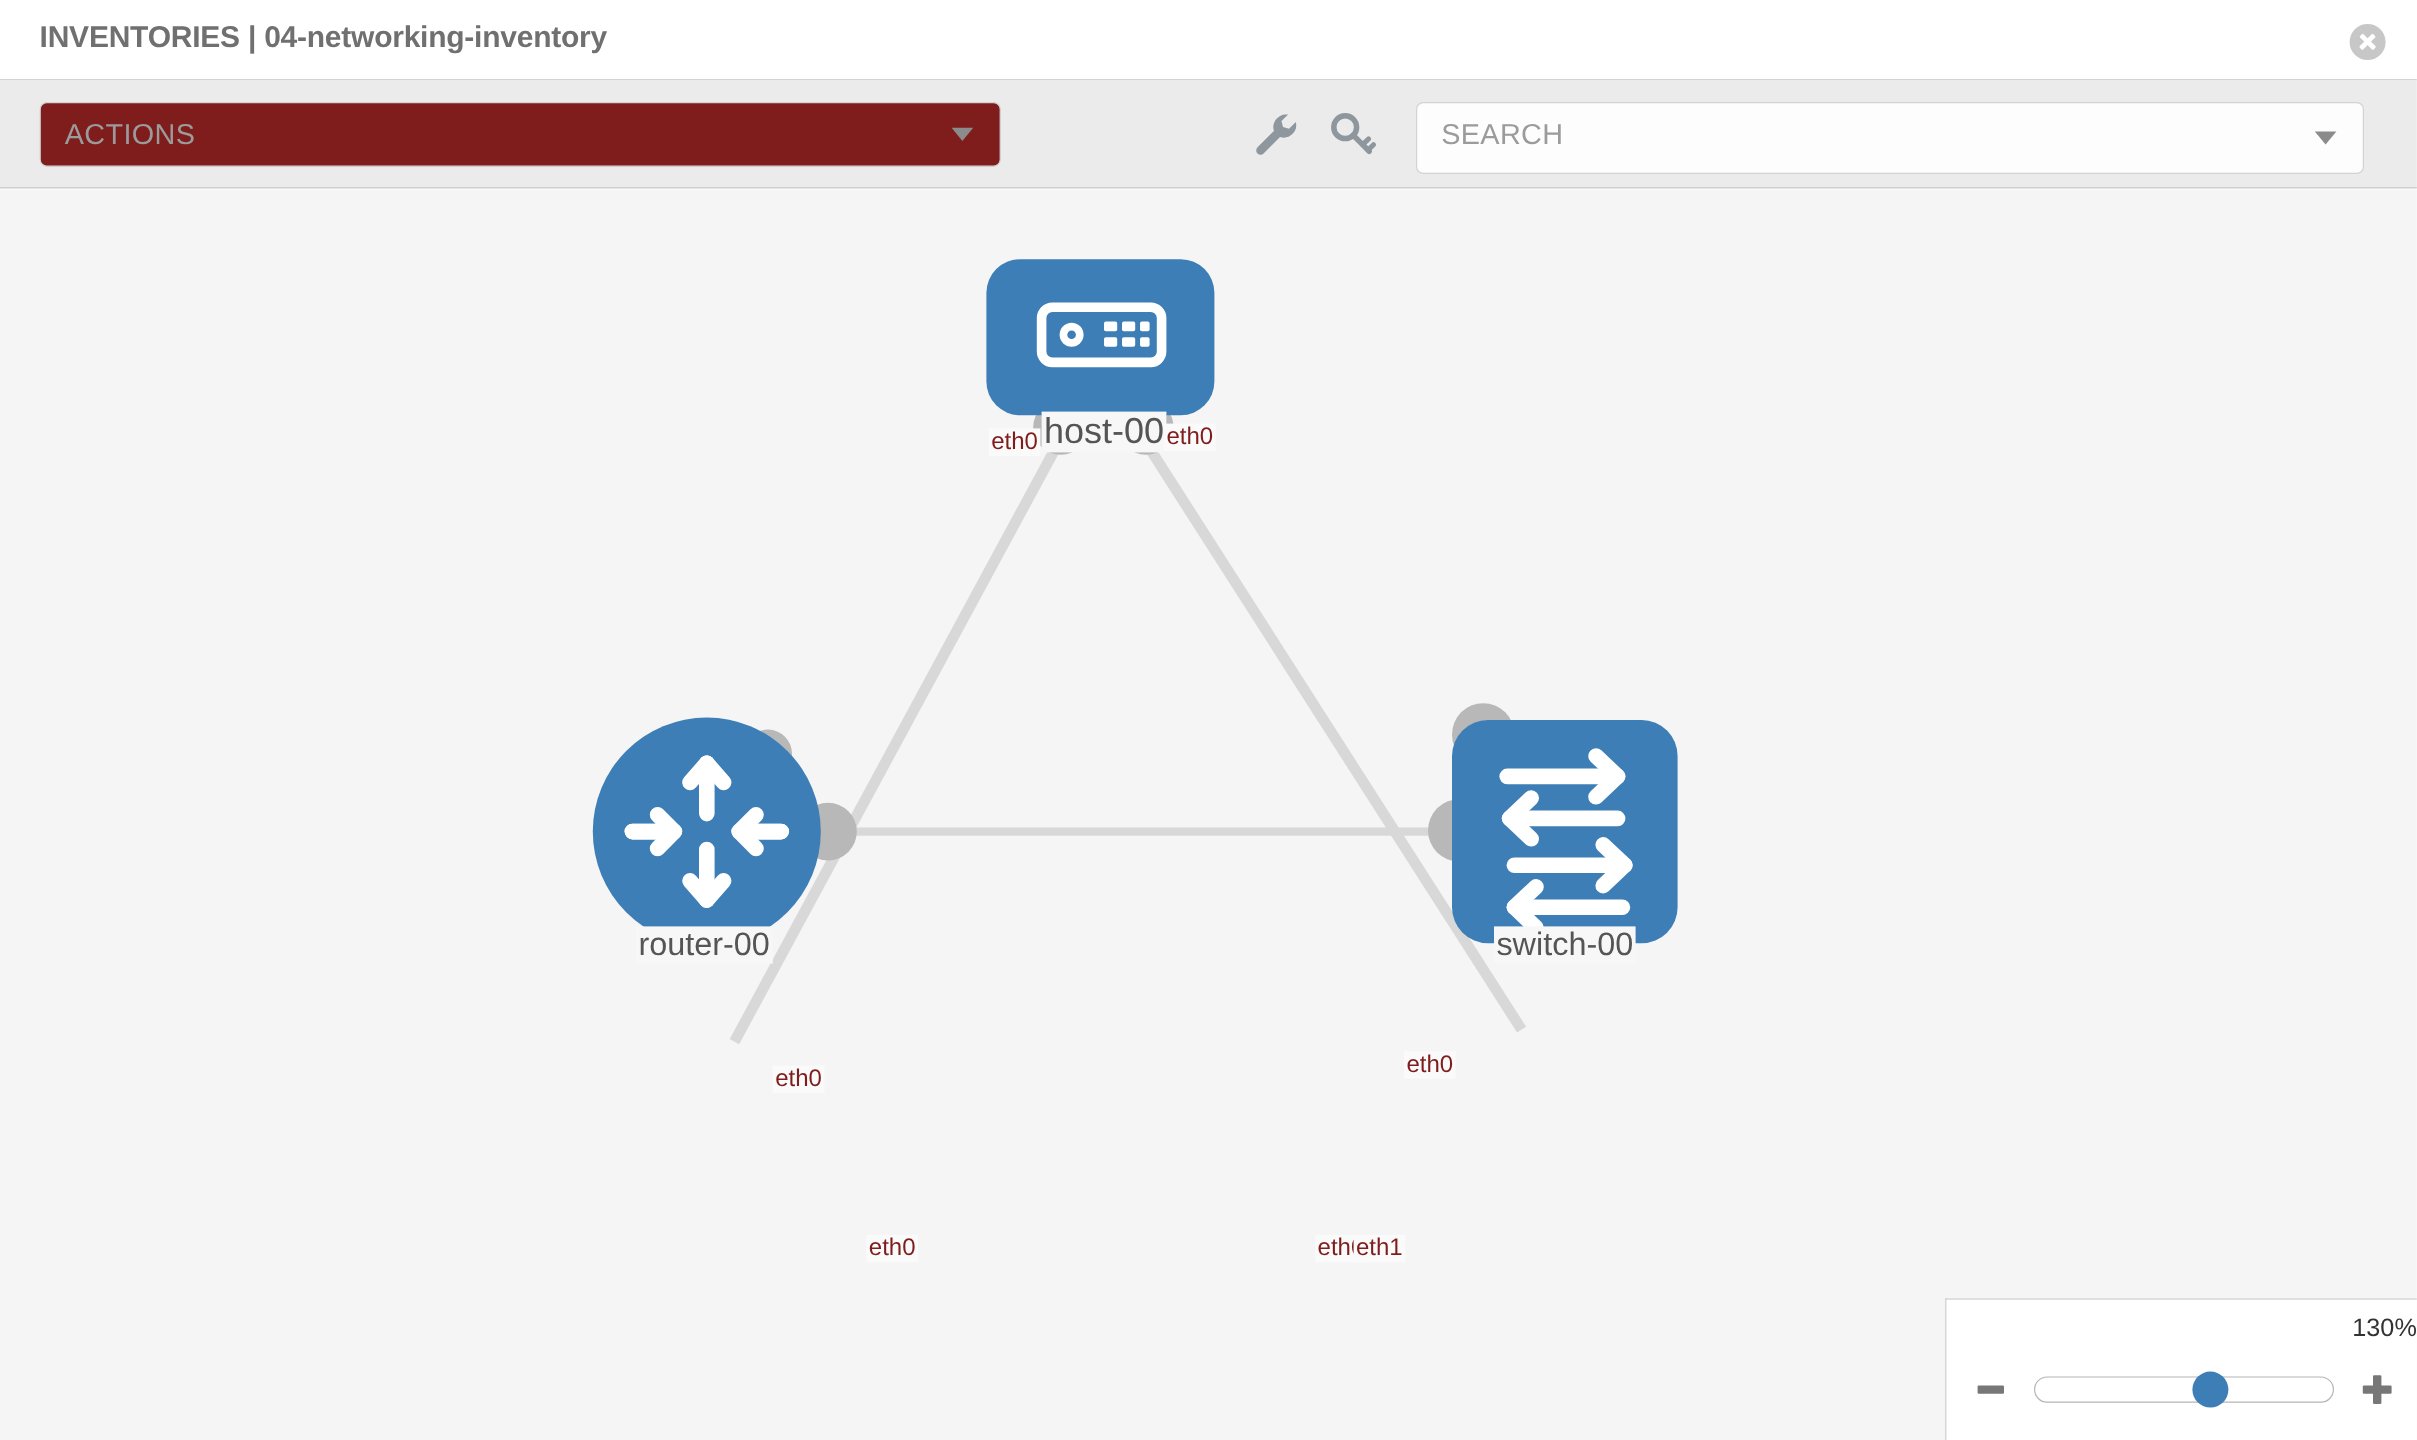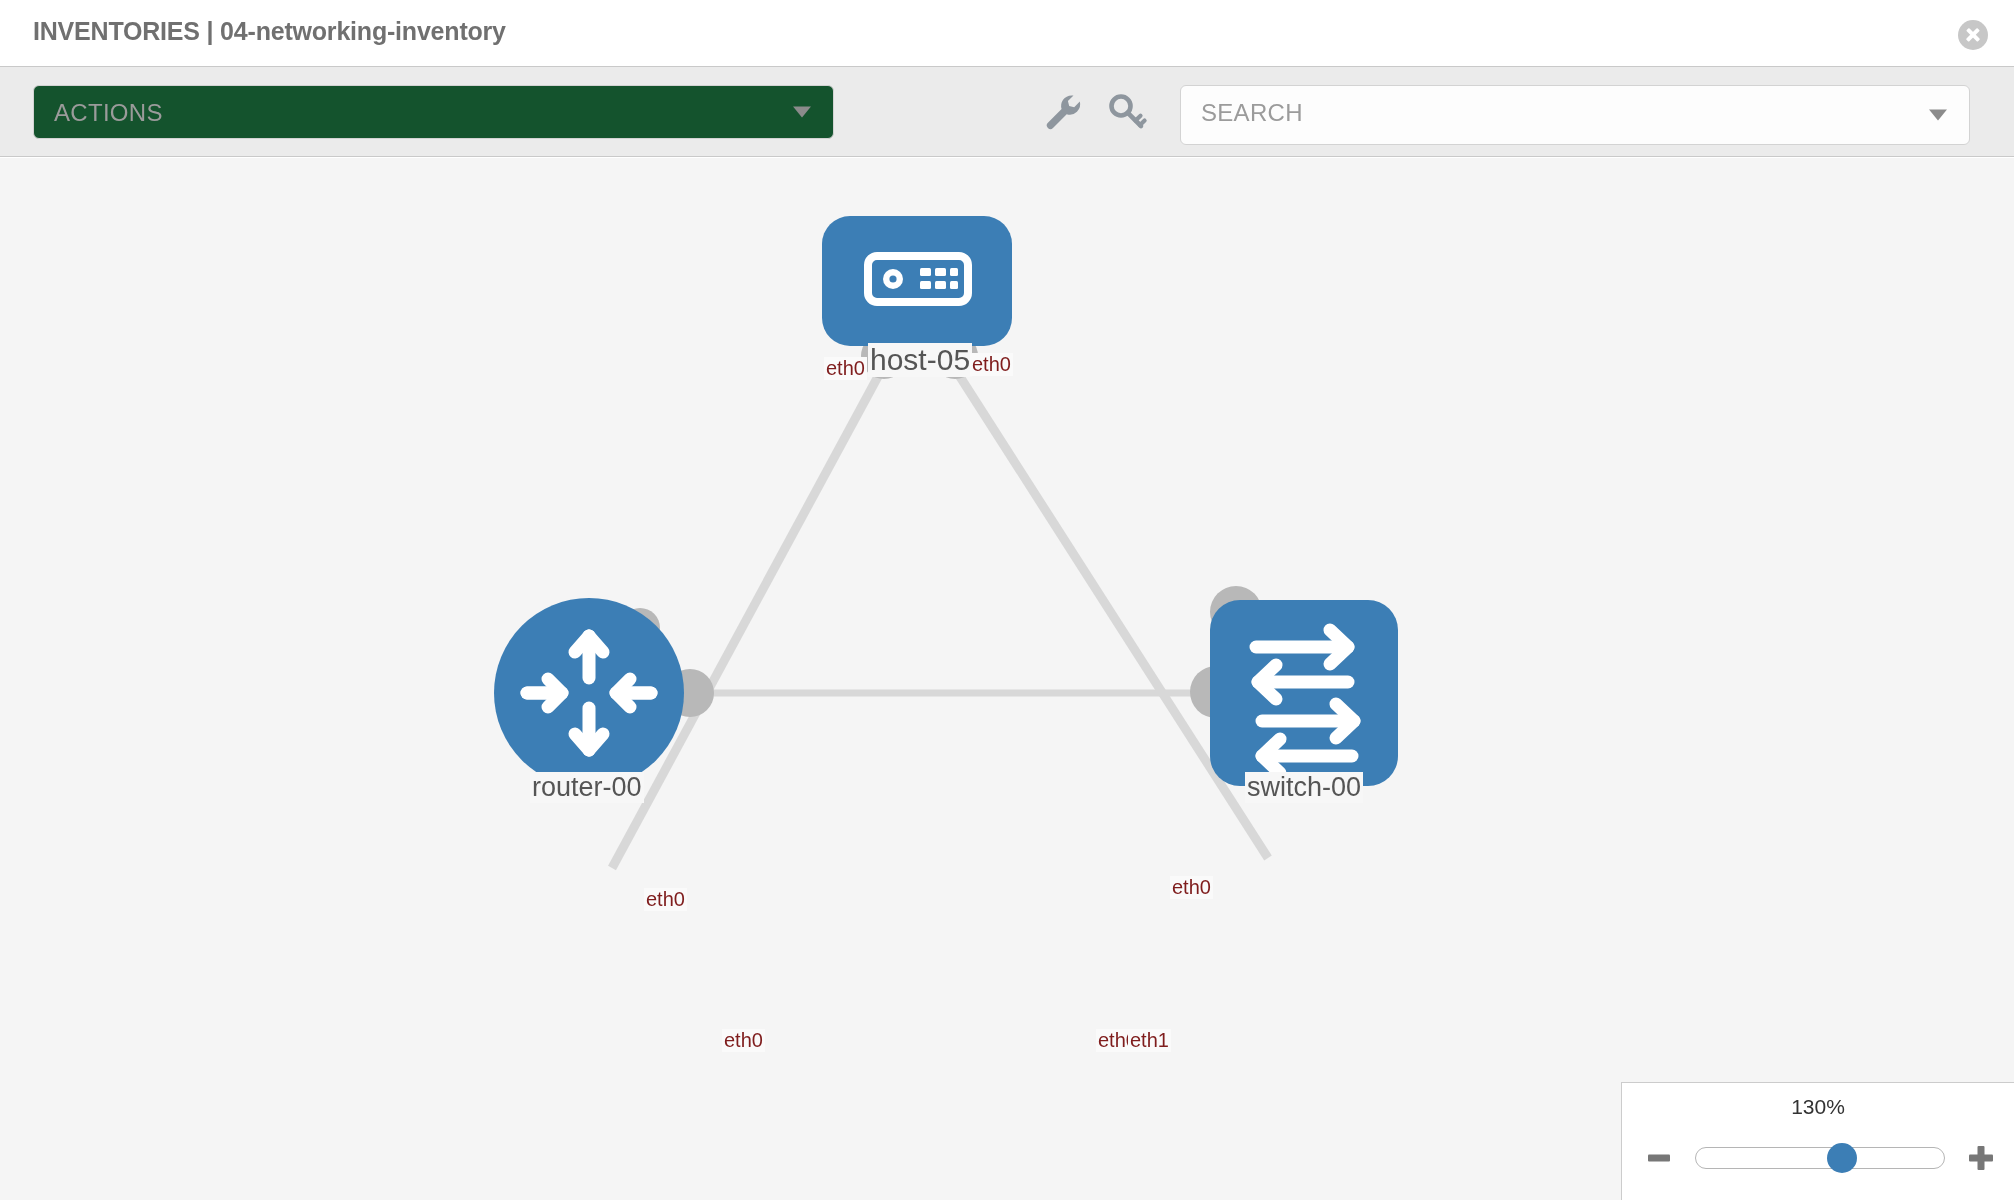--- a/index.html
+++ b/index.html
@@ -40,21 +40,21 @@
   
   .toolbar {
     position: absolute; left: 0; top: 67px;
     width: 2014px; height: 90px;
     background: #ebebeb;
     border-bottom: 1px solid #c9c9c9;
   }
   .actions-select {
     position: absolute; left: 33px; top: 18px;
     width: 801px; height: 54px;
-    background: #14532d;
+    background: #7f1d1d;
     border: 1px solid #d3d3d3;
     border-radius: 6px;
   }
   .actions-select .label {
     position: absolute; left: 20px; top: 13px;
     font-size: 24px; color: #9b9b9b;
     letter-spacing: 0.3px;
   }
   .caret {
     position: absolute; right: 22px; top: 50%;
@@ -114,21 +114,21 @@
   
   .zoom-panel {
     position: absolute; left: 1621px; top: 1082px;
     width: 393px; height: 118px;
     background: #ffffff;
     border: 1px solid #cccccc;
     border-right: none; border-bottom: none;
   }
   .zoom-level {
     position: absolute; left: 0; right: 0; top: 12px;
-    text-align: center; font-size: 21px; color: #333333;
+    text-align: right; font-size: 21px; color: #333333;
   }
   .zoom-row {
     position: absolute; left: 0; top: 52px;
     width: 393px; height: 46px;
   }
   .zoom-minus, .zoom-plus {
     position: absolute; top: 50%; transform: translateY(-50%);
     cursor: pointer;
   }
   .zoom-minus { left: 26px;  width: 22px; height: 7px; background: #777; border-radius: 1px; }
@@ -272,21 +272,21 @@
 
         <path d="M1262 563 H 1354"></path>
         <path d="M1336 546 L1354 563 L1336 580"></path>
 
         <path d="M1352 598 H 1262"></path>
         <path d="M1280 581 L1262 598 L1280 615"></path>
       </g>
     </g>
   </svg>
 
-  <div class="node-label" style="left:868px; top:185px; font-size:30px;">host-05</div>
+  <div class="node-label" style="left:868px; top:185px; font-size:30px;">host-00</div>
 
   <div class="node-label" style="left:530px; top:614px;">router-00</div>
 
   <div class="node-label" style="left:1245px; top:614px;">switch-00</div>
 
   <div class="iface-label" style="left:824px; top:199px;">eth0</div>
 
   <div class="iface-label" style="left:970px; top:195px;">eth0</div>
 
   <div class="iface-label" style="left:644px; top:730px;">eth0</div>

